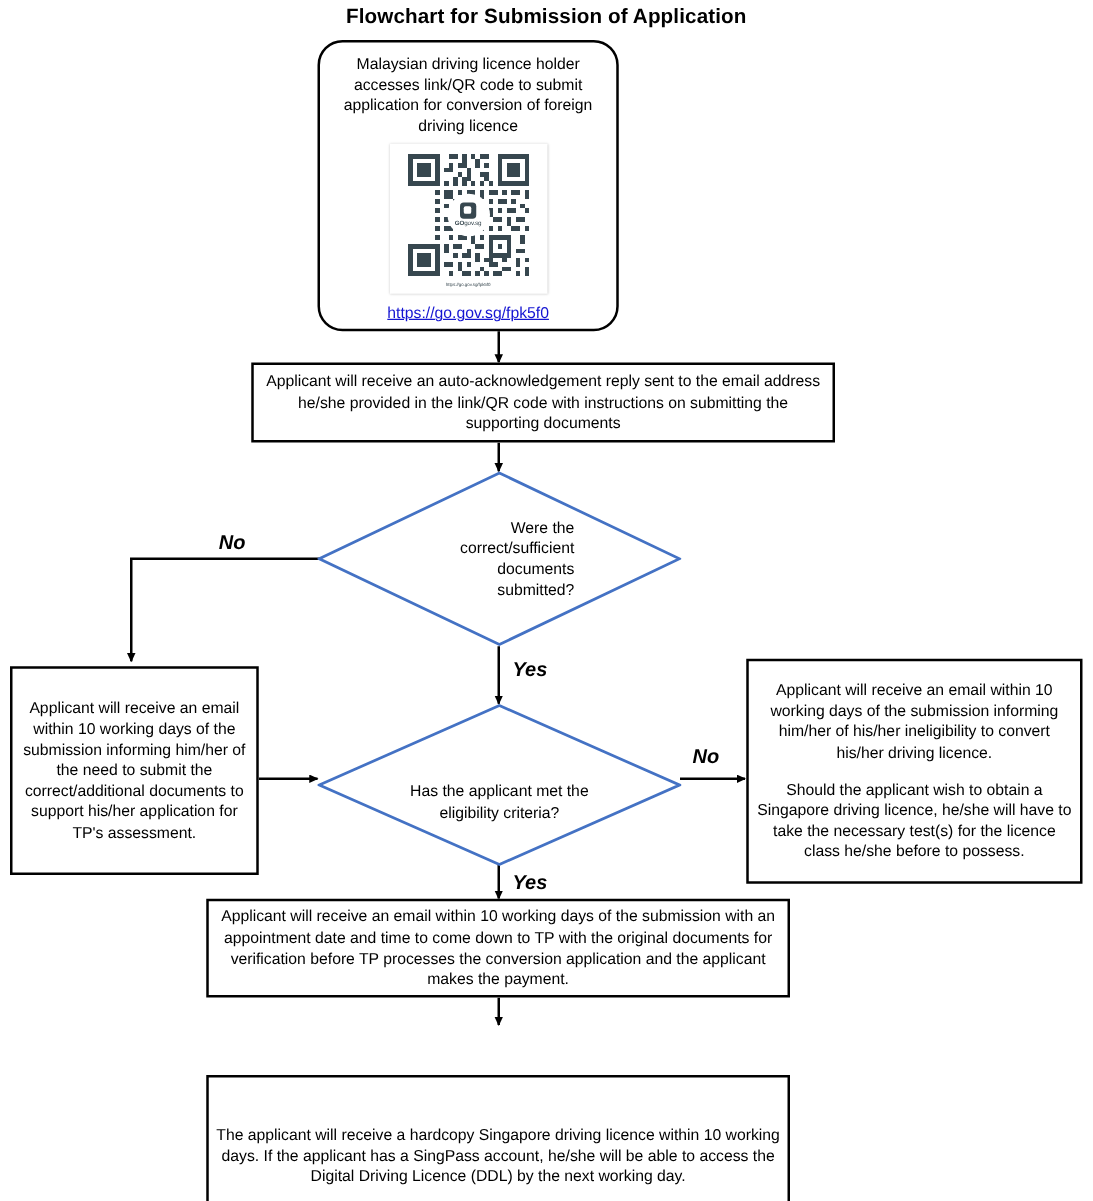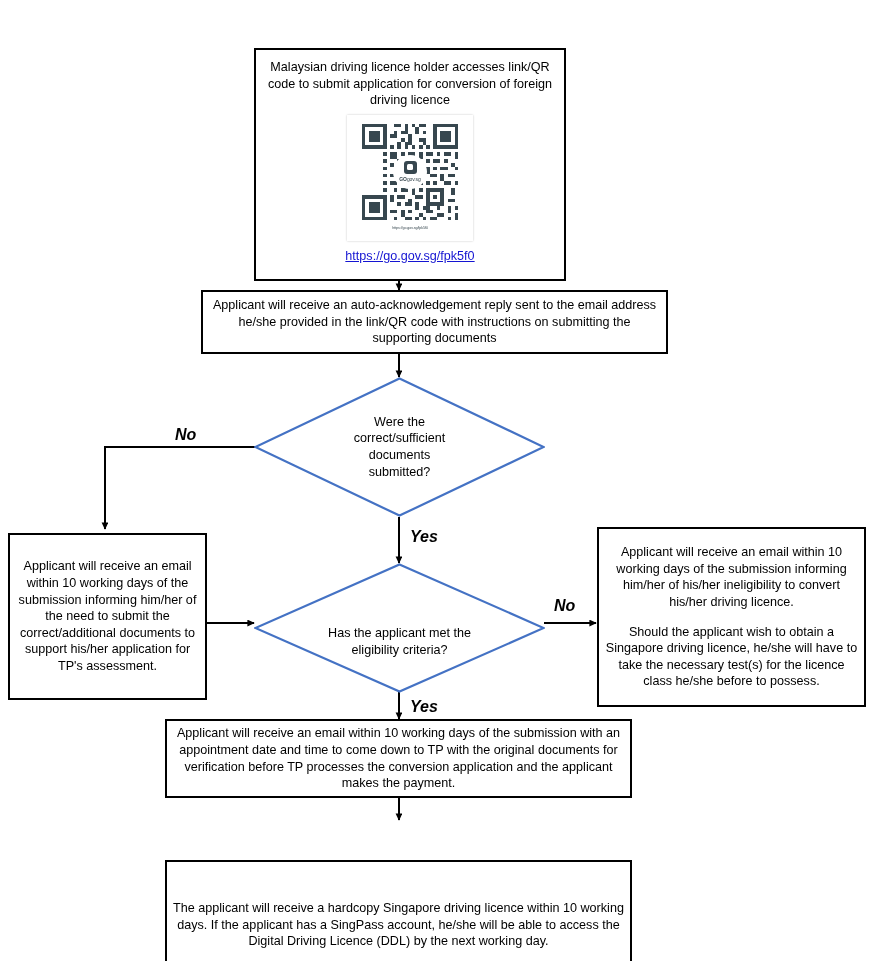--- a/index.html
+++ b/index.html
@@ -172,20 +172,21 @@
     color: #1414d2;
     text-decoration: underline;
     cursor: pointer;
   }
 </style>
 </head>
 <body>
 
 <div id="canvas">
 
+  <div class="chart-title">Flowchart for Submission of Application</div>
 
   <svg id="connectors" viewBox="0 0 874 961" width="874" height="961">
     <defs>
       <marker id="arrowhead" markerWidth="8" markerHeight="8" refX="6.6" refY="3.4" orient="auto" markerUnits="userSpaceOnUse">
         <path d="M0,0 L7.4,3.4 L0,6.8 z" fill="#000000"></path>
       </marker>
     </defs>
 
     <line x1="399" y1="265" x2="399" y2="290" stroke="#000000" stroke-width="2" marker-end="url(#arrowhead)"></line>
 
@@ -197,21 +198,21 @@
 
     <line x1="207" y1="623" x2="254" y2="623" stroke="#000000" stroke-width="2" marker-end="url(#arrowhead)"></line>
 
     <line x1="544" y1="623" x2="596" y2="623" stroke="#000000" stroke-width="2" marker-end="url(#arrowhead)"></line>
 
     <line x1="399" y1="692" x2="399" y2="719" stroke="#000000" stroke-width="2" marker-end="url(#arrowhead)"></line>
 
     <line x1="399" y1="798" x2="399" y2="820" stroke="#000000" stroke-width="2" marker-end="url(#arrowhead)"></line>
   </svg>
 
-  <div class="node-box" style="left:254px; top:48px; width:312px; height:233px; justify-content:flex-start; padding-top:9px;">
+  <div class="node-box" style="left:254px; top:32px; width:241px; height:233px; justify-content:flex-start; padding-top:9px;border-radius:20px;">
     <p>Malaysian driving licence holder accesses link/QR code to submit application for conversion of foreign driving licence</p>
 
     <div class="qr-card">
       <div class="qr-matrix">
         <svg viewBox="0 0 29 29" width="104" height="104" shape-rendering="crispEdges">
           <rect x="0" y="0" width="29" height="29" fill="#ffffff"></rect>
           <g fill="#37474f">
 
             <rect x="1" y="1" width="7" height="1"></rect>
             <rect x="1" y="7" width="7" height="1"></rect>
@@ -350,21 +351,21 @@
 
   <div class="node-box" style="left:165px; top:290px; width:467px; height:64px;margin-left:36px;">
     <p>Applicant will receive an auto-acknowledgement reply sent to the email address he/she provided in the link/QR code with instructions on submitting the supporting documents</p>
   </div>
 
   <div class="diamond-wrap" style="left:254px; top:377px; width:291px; height:140px;">
     <svg width="291" height="140" viewBox="0 0 291 140">
       <polygon points="145.5,1.4 289.6,70 145.5,138.6 1.4,70" fill="#ffffff" stroke="#4472c4" stroke-width="2.2"></polygon>
     </svg>
     <div class="diamond-label">
-      <span style="display:block;max-width:120px;">Were the correct/sufficient documents submitted?</span>
+      <span style="display:block;max-width:120px;text-align:right;">Were the correct/sufficient documents submitted?</span>
     </div>
   </div>
   <div class="branch-label" style="left:175px; top:426px;">No</div>
   <div class="branch-label" style="left:410px; top:528px;">Yes</div>
 
   <div class="node-box" style="left:8px; top:533px; width:199px; height:167px;">
     <p>Applicant will receive an email within 10 working days of the submission informing him/her of the need to submit the correct/additional documents to support his/her application for TP's assessment.</p>
   </div>
 
   <div class="diamond-wrap" style="left:254px; top:563px; width:291px; height:130px;">

